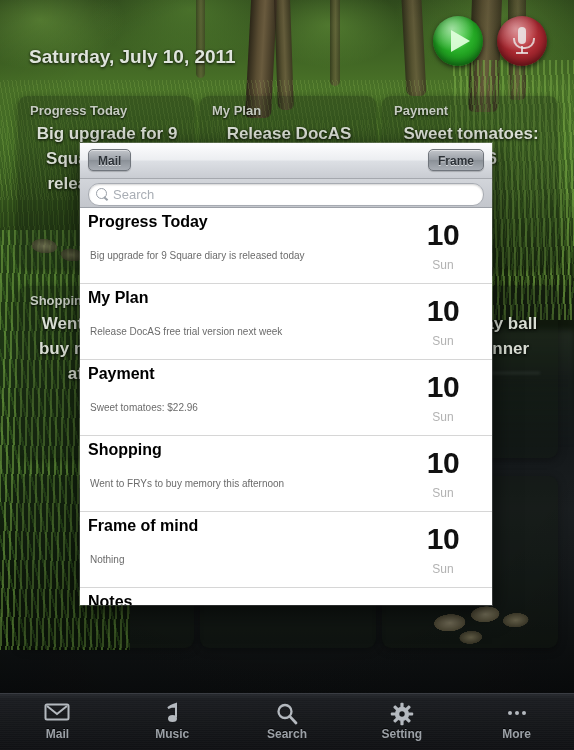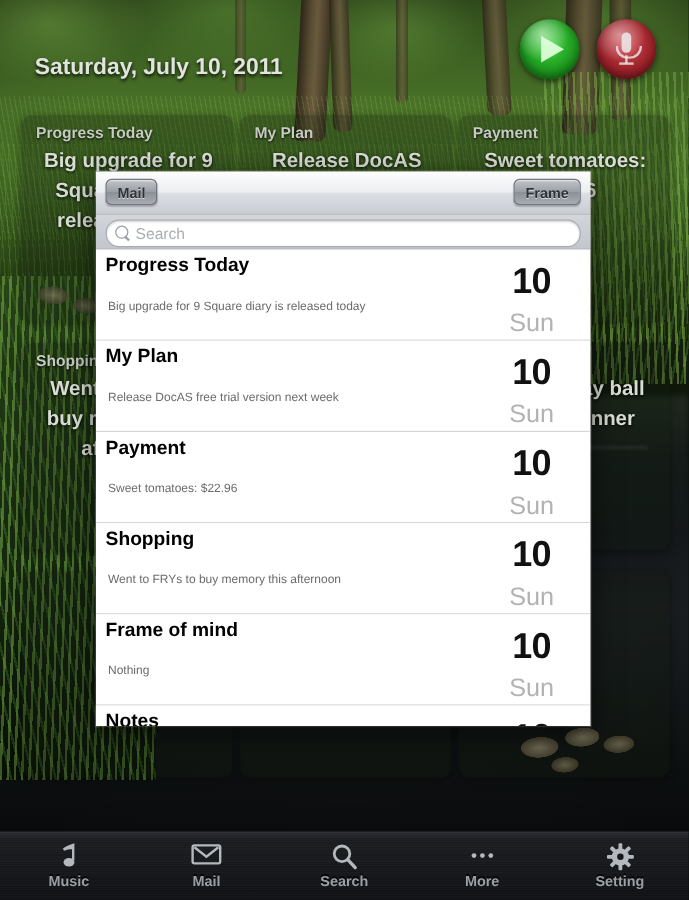--- a/index.html
+++ b/index.html
@@ -210,21 +210,21 @@
   }
   .row .r-sub{
     position:absolute;left:10px;top:42px;font-size:10px;color:#6b6b6b;
   }
   .row .r-day{
     position:absolute;right:14px;top:10px;width:70px;text-align:center;
     font-size:30px;font-weight:bold;color:#111;letter-spacing:-.5px;
   }
   .row .r-dow{
     position:absolute;right:14px;top:50px;width:70px;text-align:center;
-    font-size:21px;color:#b2b2b2;
+    font-size:12px;color:#b2b2b2;
   }
 
   
   #tabbar{
     position:absolute;left:0;bottom:0;width:574px;height:56px;
     background:
       repeating-linear-gradient(0deg, rgba(255,255,255,.018) 0px, rgba(255,255,255,.018) 1px, transparent 1px, transparent 2px),
       linear-gradient(180deg,#272a2f 0%,#1b1d21 10%,#15171a 55%,#101114 100%);
     border-top:1px solid #3a3d43;display:flex;
   }
@@ -357,58 +357,47 @@
       <div class="r-day">10</div>
 
     </div>
   </div>
 </div>
 
 <div id="tabbar">
 
   <div class="tab">
     <div class="ti">
+      <svg width="26" height="20" viewBox="0 0 26 20">
+        <rect x="1.5" y="2.5" width="23" height="15" rx="1.5" fill="none" stroke="#b4b9bf" stroke-width="2"></rect>
+        <path d="M3 4 L13 12 L23 4" fill="none" stroke="#b4b9bf" stroke-width="2"></path>
+      </svg>
+    </div>
+    <div class="tl">Mail</div>
+  </div>
+
+  <div class="tab">
+    <div class="ti">
       <svg width="20" height="24" viewBox="0 0 20 24">
         <path d="M14 2 L14 15 M14 2 C11 3 8 4 6 6 C8 5 11 4.5 14 4.5 Z" stroke="#b4b9bf" stroke-width="2" fill="#b4b9bf"></path>
         <ellipse cx="10.5" cy="16.5" rx="4.5" ry="3.6" fill="#b4b9bf"></ellipse>
       </svg>
     </div>
     <div class="tl">Music</div>
-  </div>
-
-  <div class="tab">
-    <div class="ti">
-      <svg width="26" height="20" viewBox="0 0 26 20">
-        <rect x="1.5" y="2.5" width="23" height="15" rx="1.5" fill="none" stroke="#b4b9bf" stroke-width="2"></rect>
-        <path d="M3 4 L13 12 L23 4" fill="none" stroke="#b4b9bf" stroke-width="2"></path>
-      </svg>
-    </div>
-    <div class="tl">Mail</div>
   </div>
 
 
   <div class="tab">
     <div class="ti">
       <svg width="24" height="24" viewBox="0 0 24 24">
         <circle cx="10" cy="9.5" r="6.5" fill="none" stroke="#b4b9bf" stroke-width="2.3"></circle>
         <line x1="14.8" y1="14.4" x2="21" y2="21" stroke="#b4b9bf" stroke-width="2.8" stroke-linecap="round"></line>
       </svg>
     </div>
     <div class="tl">Search</div>
-  </div>
-
-  <div class="tab">
-    <div class="ti">
-      <span class="dots" style="top:9px;">
-        <i></i>
-          <i></i>
-          <i></i>
-      </span>
-    </div>
-    <div class="tl">More</div>
   </div>
 
   <div class="tab">
     <div class="ti">
       <svg width="24" height="24" viewBox="0 0 24 24">
         <g fill="#b4b9bf">
           <circle cx="12" cy="12" r="7.2"></circle>
           <rect x="10.4" y="0.8" width="3.2" height="5" rx="1"></rect>
           <rect x="10.4" y="18.2" width="3.2" height="5" rx="1"></rect>
           <rect x="0.8" y="10.4" width="5" height="3.2" rx="1"></rect>
@@ -417,13 +406,24 @@
           <rect x="10.4" y="18.2" width="3.2" height="5" rx="1" transform="rotate(45 12 12)"></rect>
           <rect x="0.8" y="10.4" width="5" height="3.2" rx="1" transform="rotate(45 12 12)"></rect>
           <rect x="18.2" y="10.4" width="5" height="3.2" rx="1" transform="rotate(45 12 12)"></rect>
         </g>
         <circle cx="12" cy="12" r="2.7" fill="#15171a"></circle>
       </svg>
     </div>
     <div class="tl">Setting</div>
   </div>
 
+  <div class="tab">
+    <div class="ti">
+      <span class="dots" style="top:9px;">
+        <i></i>
+          <i></i>
+          <i></i>
+      </span>
+    </div>
+    <div class="tl">More</div>
+  </div>
+
 </div>
 
 </body></html>

